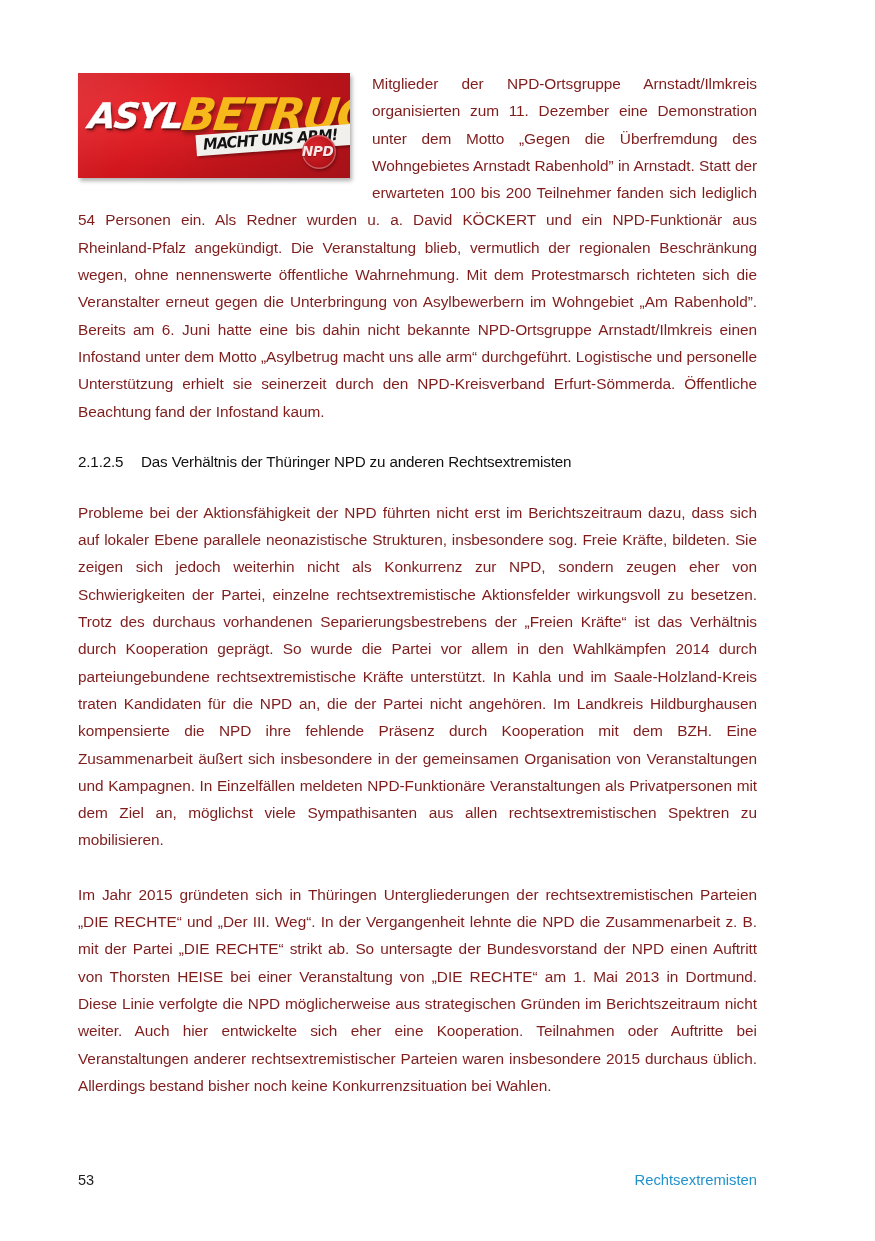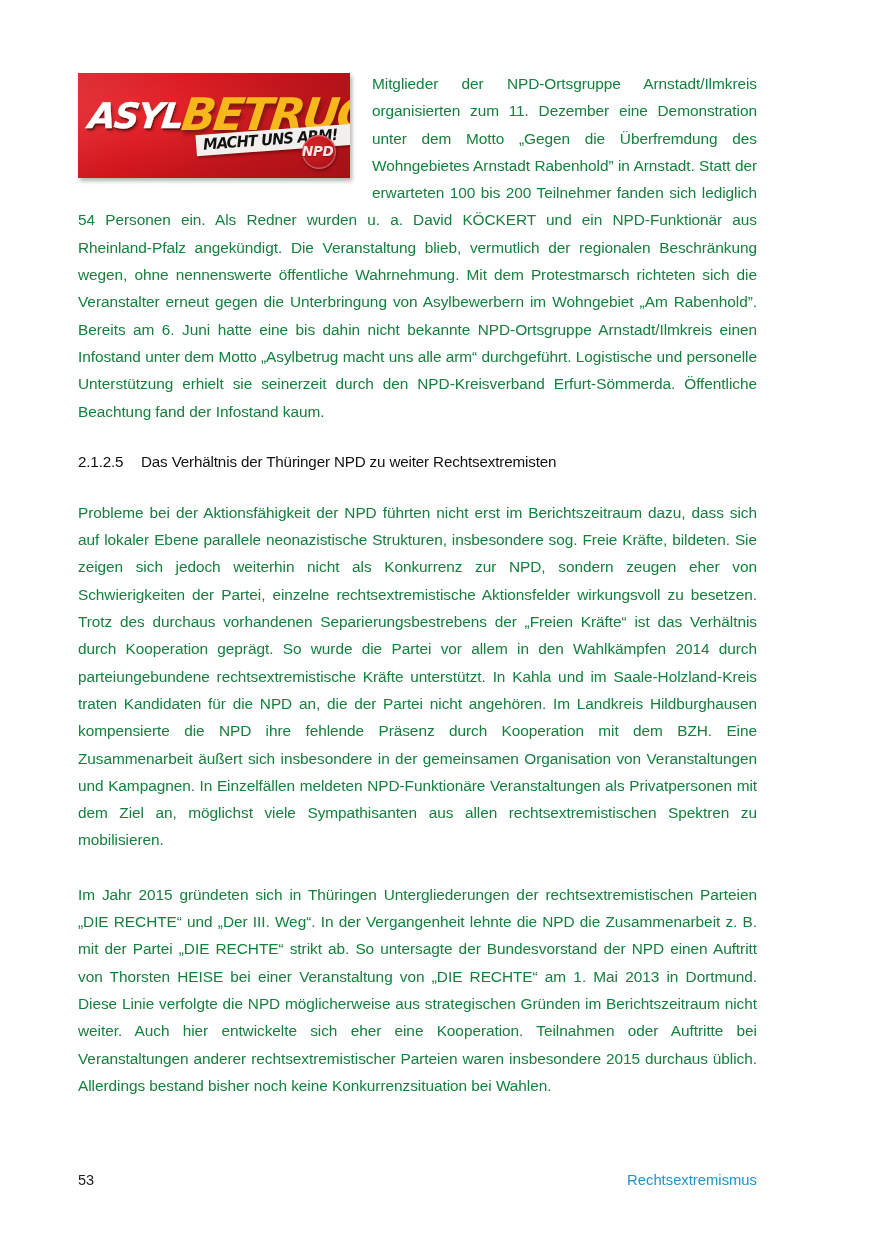--- a/index.html
+++ b/index.html
@@ -31,21 +31,21 @@
     width: 679px;
   }
 
   p.body-text {
     margin: 0;
     font-size: 15.4px;
     line-height: 27.3px;
     text-align: justify;
     text-justify: inter-word;
     letter-spacing: -0.05px;
-    color: #15803d;
+    color: #7f1d1d;
     hyphens: manual;
   }
 
   .para-gap { height: 27px; }
 
   
   .poster-float {
     float: left;
     width: 272px;
     height: 108px;
@@ -214,31 +214,31 @@
         </div>
       </div>
     </div>
 
     <p class="body-text">Mitglieder der NPD-Ortsgruppe Arnstadt/Ilmkreis organisierten zum 11. Dezember eine Demonstration unter dem Motto „Gegen die Überfremdung des Wohngebietes Arnstadt Rabenhold” in Arnstadt. Statt der erwarteten 100 bis 200 Teilnehmer fanden sich lediglich 54 Personen ein. Als Redner wurden u. a. David KÖCKERT und ein NPD-Funktionär aus Rheinland-Pfalz angekündigt. Die Veranstaltung blieb, vermutlich der regionalen Beschränkung wegen, ohne nennenswerte öffentliche Wahrnehmung. Mit dem Protestmarsch richteten sich die Veranstalter erneut gegen die Unterbringung von Asylbewerbern im Wohngebiet „Am Rabenhold”. Bereits am 6. Juni hatte eine bis dahin nicht bekannte NPD-Ortsgruppe Arnstadt/Ilmkreis einen Infostand unter dem Motto „Asylbetrug macht uns alle arm“ durchgeführt. Logistische und personelle Unterstützung erhielt sie seinerzeit durch den NPD-Kreisverband Erfurt-Sömmerda. Öffentliche Beachtung fand der Infostand kaum.</p>
 
     <div class="para-gap"></div>
 
     <div class="section-heading">
       <span class="num">2.1.2.5</span>
-      <span>Das Verhältnis der Thüringer NPD zu weiter Rechtsextremisten</span>
+      <span>Das Verhältnis der Thüringer NPD zu anderen Rechtsextremisten</span>
     </div>
 
     <div class="para-gap"></div>
 
     <p class="body-text">Probleme bei der Aktionsfähigkeit der NPD führten nicht erst im Berichtszeitraum dazu, dass sich auf lokaler Ebene parallele neonazistische Strukturen, insbesondere sog. Freie Kräfte, bildeten. Sie zeigen sich jedoch weiterhin nicht als Konkurrenz zur NPD, sondern zeugen eher von Schwierigkeiten der Partei, einzelne rechtsextremistische Aktionsfelder wirkungsvoll zu besetzen. Trotz des durchaus vorhandenen Separierungsbestrebens der „Freien Kräfte“ ist das Verhältnis durch Kooperation geprägt. So wurde die Partei vor allem in den Wahlkämpfen 2014 durch parteiungebundene rechtsextremistische Kräfte unterstützt. In Kahla und im Saale-Holzland-Kreis traten Kandidaten für die NPD an, die der Partei nicht angehören. Im Landkreis Hildburghausen kompensierte die NPD ihre fehlende Präsenz durch Kooperation mit dem BZH. Eine Zusammenarbeit äußert sich insbesondere in der gemeinsamen Organisation von Veranstaltungen und Kampagnen. In Einzelfällen meldeten NPD-Funktionäre Veranstaltungen als Privatpersonen mit dem Ziel an, möglichst viele Sympathisanten aus allen rechtsextremistischen Spektren zu mobilisieren.</p>
 
     <div class="para-gap"></div>
 
     <p class="body-text">Im Jahr 2015 gründeten sich in Thüringen Untergliederungen der rechtsextremistischen Parteien „DIE RECHTE“ und „Der III. Weg“. In der Vergangenheit lehnte die NPD die Zusammenarbeit z. B. mit der Partei „DIE RECHTE“ strikt ab. So untersagte der Bundesvorstand der NPD einen Auftritt von Thorsten HEISE bei einer Veranstaltung von „DIE RECHTE“ am 1. Mai 2013 in Dortmund. Diese Linie verfolgte die NPD möglicherweise aus strategischen Gründen im Berichtszeitraum nicht weiter. Auch hier entwickelte sich eher eine Kooperation. Teilnahmen oder Auftritte bei Veranstaltungen anderer rechtsextremistischer Parteien waren insbesondere 2015 durchaus üblich. Allerdings bestand bisher noch keine Konkurrenzsituation bei Wahlen.</p>
 
   </div>
 
   <div class="footer">
     <span class="footer-page">53</span>
-    <span class="footer-section" style="color: rgb(33, 146, 204);">Rechtsextremismus</span>
+    <span class="footer-section" style="color: rgb(33, 146, 204);">Rechtsextremisten</span>
   </div>
 
 </div>
 
 </body></html>

